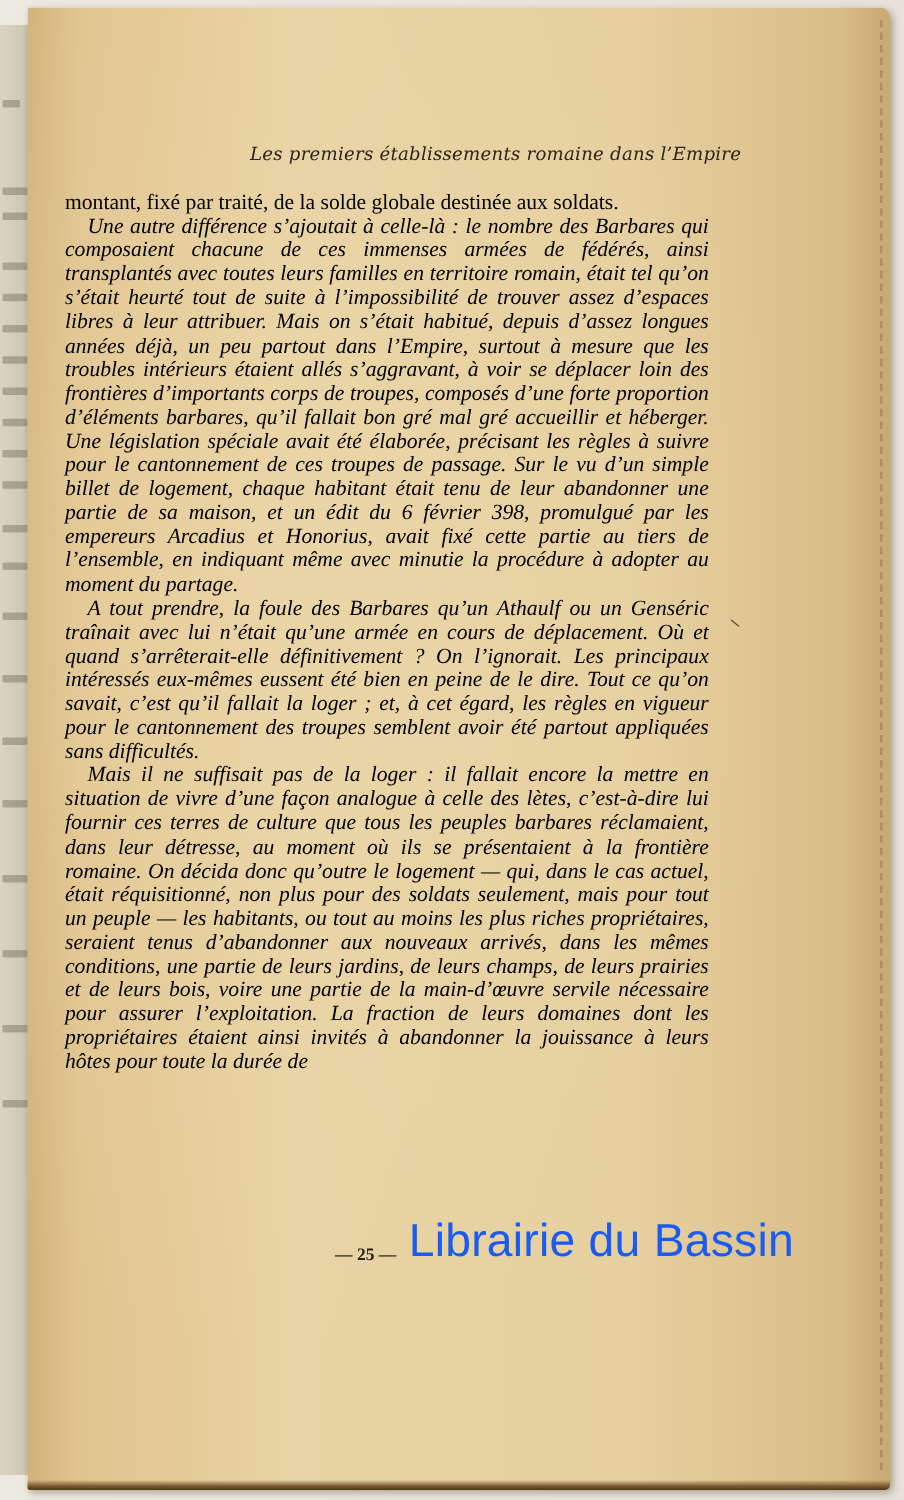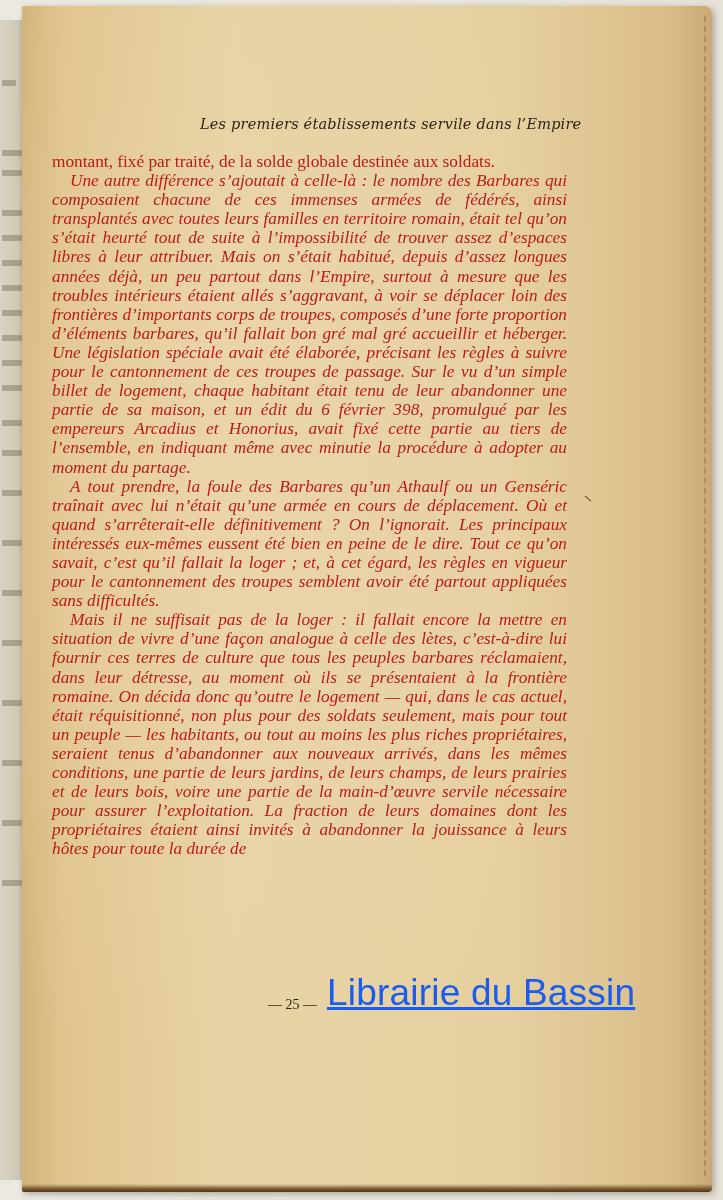--- a/index.html
+++ b/index.html
@@ -77,51 +77,50 @@
       white-space: nowrap;
     }
     .body-text {
       position: absolute;
       left: 52px;
       top: 152px;
       width: 515px;
       font-family: "Liberation Serif", serif;
       font-size: 17.3px;
       line-height: 19.1px;
-      color: #b91c1c;
+      color: #000000;
       text-align: justify;
     }
     .body-text p {
       margin: 0;
       text-indent: 0;
     }
     .body-text p.indent {
       text-indent: 18px;
       font-style: italic;
     }
     .folio {
       position: absolute;
       left: 268px;
       top: 997px;
       font-family: "Liberation Serif", serif;
-      font-weight: normal;
+      font-weight: bold;
       font-size: 14px;
       color: #2a2215;
       white-space: nowrap;
     }
     .watermark {
       position: absolute;
       left: 327px;
       top: 972px;
       font-family: "Liberation Sans", sans-serif;
       font-size: 37px;
       color: #1a5cf0;
       white-space: nowrap;
       letter-spacing: 0.2px;
-      text-decoration: underline;
     }
     .mark {
       position: absolute;
       left: 584px;
       top: 498px;
       width: 8px;
       height: 1px;
       background: #5a4a30;
       transform: rotate(40deg);
     }
@@ -152,21 +151,21 @@
   <div class="ghost" style="top:680px"></div>
   <div class="ghost" style="top:740px"></div>
   <div class="ghost" style="top:800px"></div>
   <div class="ghost" style="top:860px"></div>
 </div>
 
 <div class="page">
   <div class="page-bottom-edge"></div>
 </div>
 
-<div class="running-head">Les premiers établissements servile dans l’Empire</div>
+<div class="running-head">Les premiers établissements romaine dans l’Empire</div>
 
 <div class="body-text">
   <p>montant, fixé par traité, de la solde globale destinée aux soldats.</p>
   <p class="indent">Une autre différence s’ajoutait à celle-là : le nombre des Barbares qui composaient chacune de ces immenses armées de fédérés, ainsi transplantés avec toutes leurs familles en territoire romain, était tel qu’on s’était heurté tout de suite à l’impossibilité de trouver assez d’espaces libres à leur attribuer. Mais on s’était habitué, depuis d’assez longues années déjà, un peu partout dans l’Empire, surtout à mesure que les troubles intérieurs étaient allés s’aggravant, à voir se déplacer loin des frontières d’importants corps de troupes, composés d’une forte proportion d’éléments barbares, qu’il fallait bon gré mal gré accueillir et héberger. Une législation spéciale avait été élaborée, précisant les règles à suivre pour le cantonnement de ces troupes de passage. Sur le vu d’un simple billet de logement, chaque habitant était tenu de leur abandonner une partie de sa maison, et un édit du 6 février 398, promulgué par les empereurs Arcadius et Honorius, avait fixé cette partie au tiers de l’ensemble, en indiquant même avec minutie la procédure à adopter au moment du partage.</p>
   <p class="indent">A tout prendre, la foule des Barbares qu’un Athaulf ou un Genséric traînait avec lui n’était qu’une armée en cours de déplacement. Où et quand s’arrêterait-elle définitivement ? On l’ignorait. Les principaux intéressés eux-mêmes eussent été bien en peine de le dire. Tout ce qu’on savait, c’est qu’il fallait la loger ; et, à cet égard, les règles en vigueur pour le cantonnement des troupes semblent avoir été partout appliquées sans difficultés.</p>
   <p class="indent">Mais il ne suffisait pas de la loger : il fallait encore la mettre en situation de vivre d’une façon analogue à celle des lètes, c’est-à-dire lui fournir ces terres de culture que tous les peuples barbares réclamaient, dans leur détresse, au moment où ils se présentaient à la frontière romaine. On décida donc qu’outre le logement — qui, dans le cas actuel, était réquisitionné, non plus pour des soldats seulement, mais pour tout un peuple — les habitants, ou tout au moins les plus riches propriétaires, seraient tenus d’abandonner aux nouveaux arrivés, dans les mêmes conditions, une partie de leurs jardins, de leurs champs, de leurs prairies et de leurs bois, voire une partie de la main-d’œuvre servile nécessaire pour assurer l’exploitation. La fraction de leurs domaines dont les propriétaires étaient ainsi invités à abandonner la jouissance à leurs hôtes pour toute la durée de</p>
 </div>
 
 <div class="mark"></div>
 

